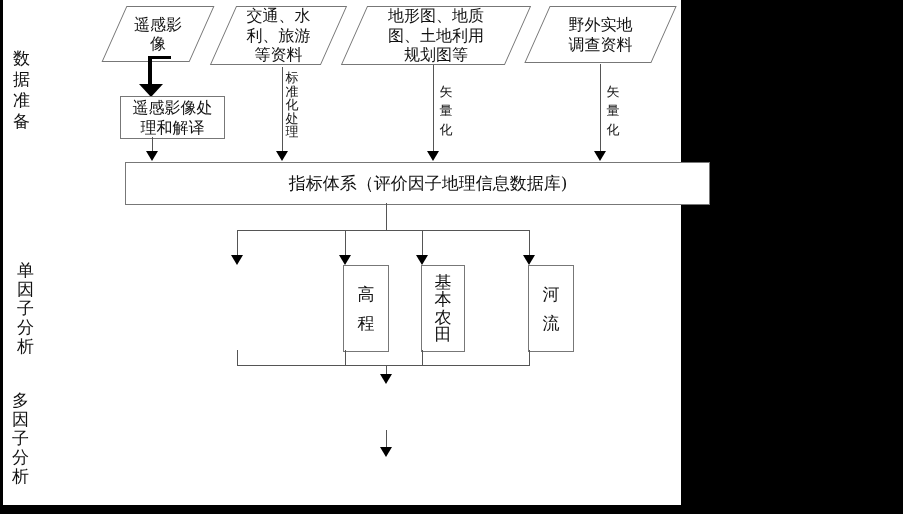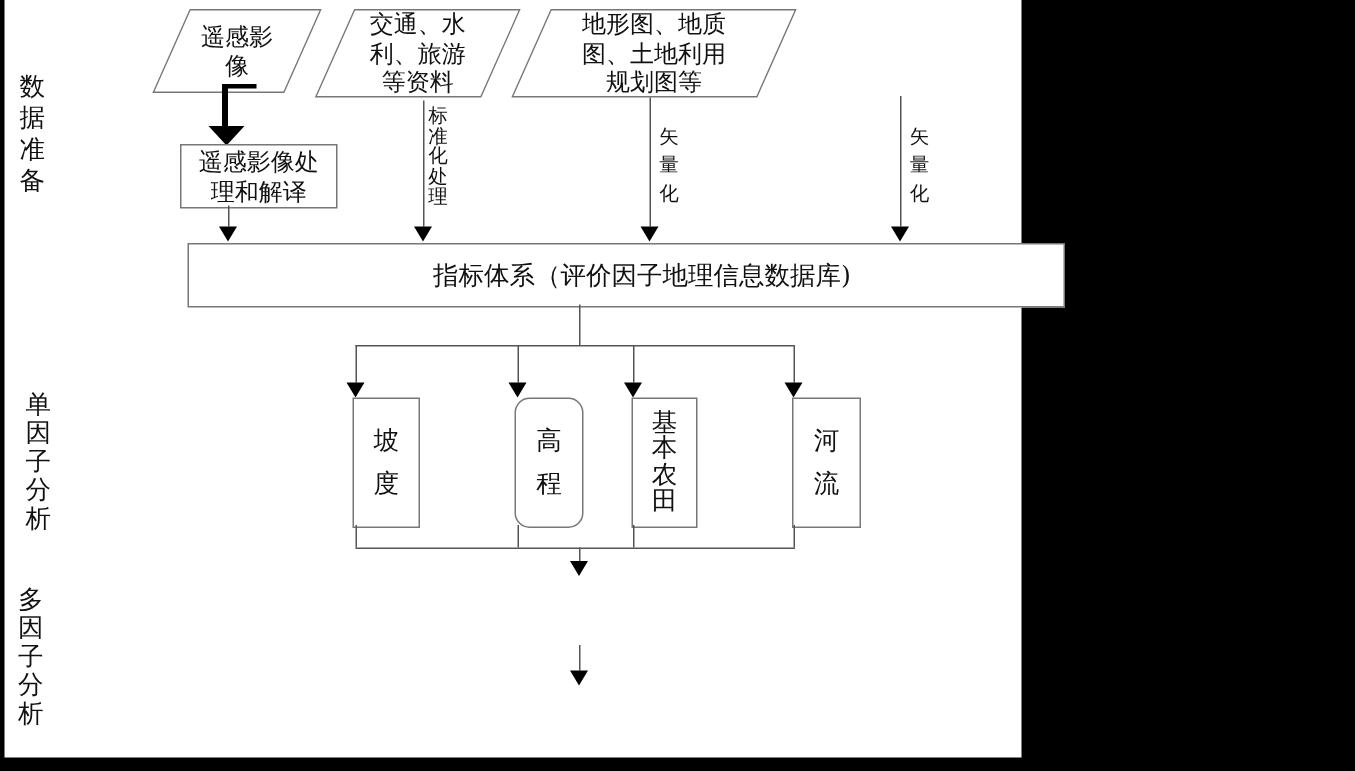--- a/index.html
+++ b/index.html
@@ -65,20 +65,27 @@
     </div>
   </div>
   <div class="para" style="left:354px; top:6px; width:164px; height:59px;">
     <div class="para-skew"></div>
     <div class="para-label">
       <div>地形图、地质</div>
       <div>图、土地利用</div>
       <div>规划图等</div>
     </div>
   </div>
+  <div class="para" style="left:537px; top:6px; width:127px; height:57px;">
+    <div class="para-skew"></div>
+    <div class="para-label">
+      <div>野外实地</div>
+      <div>调查资料</div>
+    </div>
+  </div>
 
   <div class="thick" style="left:148px; top:56px; width:23px; height:3px;"></div>
   <div class="thick" style="left:148px; top:56px; width:4px; height:30px;"></div>
   <div class="arr arr-big" style="left:139px; top:84px;"></div>
 
   <div class="rbox small" style="left:100px; top:96px; width:103px; height:41px;">
     <div>遥感影像处</div>
     <div>理和解译</div>
   </div>
 
@@ -103,24 +110,21 @@
   <div class="hline" style="left:237px; top:230px; width:293px;"></div>
   <div class="vline" style="left:237px; top:230px; height:25px;"></div>
   <div class="vline" style="left:345px; top:230px; height:25px;"></div>
   <div class="vline" style="left:422px; top:230px; height:25px;"></div>
   <div class="vline" style="left:529px; top:230px; height:25px;"></div>
   <div class="arr" style="left:231px; top:255px;"></div>
   <div class="arr" style="left:339px; top:255px;"></div>
   <div class="arr" style="left:416px; top:255px;"></div>
   <div class="arr" style="left:523px; top:255px;"></div>
 
-  <div class="rbox" style="left:215px; top:265px; width:43px; height:85px;">
-    <div class="vtext factor-lbl" style="line-height:29px;">坡度</div>
-  </div>
-  <div class="rbox" style="left:323px; top:265px; width:44px; height:85px;border-radius:10px;">
+  <div class="rbox" style="left:323px; top:265px; width:44px; height:85px;">
     <div class="vtext factor-lbl" style="line-height:29px;">高程</div>
   </div>
   <div class="rbox" style="left:401px; top:265px; width:42px; height:85px;">
     <div class="vtext factor-lbl" style="line-height:17.5px;">基本农田</div>
   </div>
   <div class="rbox" style="left:508px; top:265px; width:44px; height:85px;">
     <div class="vtext factor-lbl" style="line-height:29px;">河流</div>
   </div>
 
   <div class="vline" style="left:237px; top:350px; height:15px;"></div>

